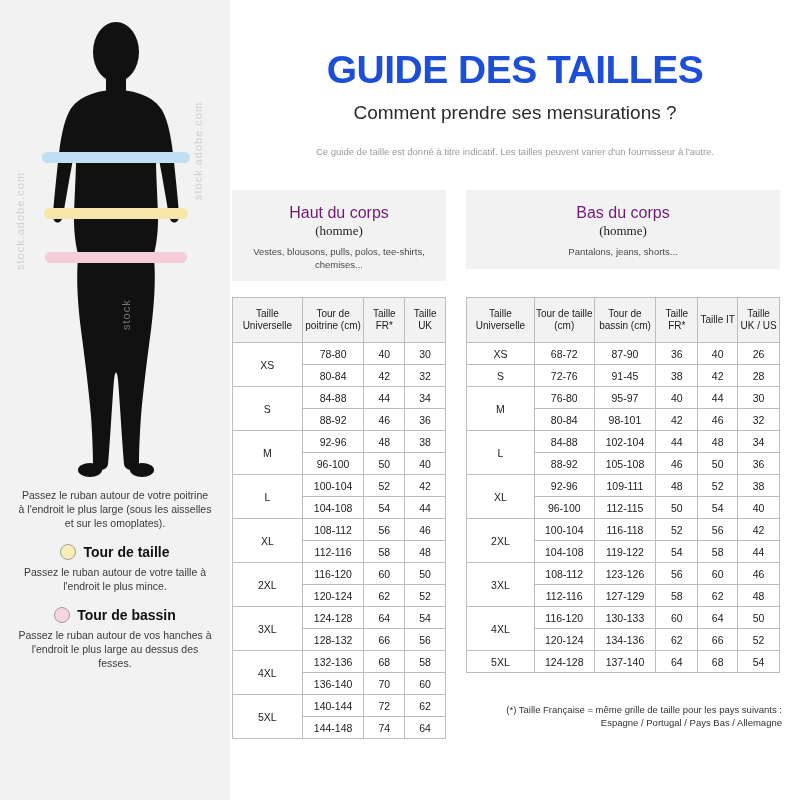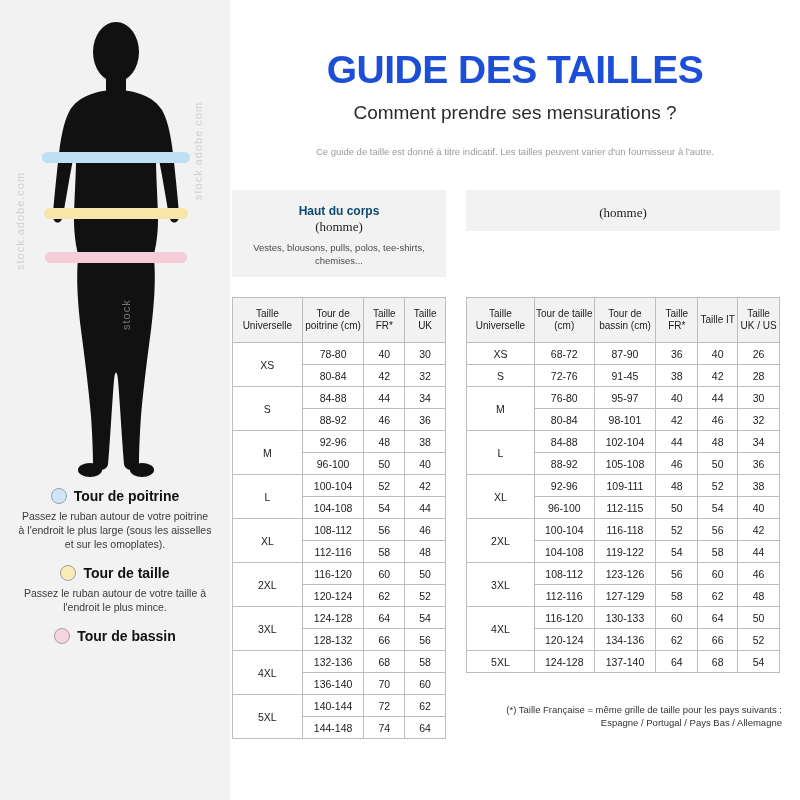--- a/index.html
+++ b/index.html
@@ -146,23 +146,23 @@
     box-sizing: border-box;
   }
   .panel-left { left: 232px; top: 190px; width: 214px; }
   .panel-right { left: 466px; top: 190px; width: 314px; }
 
   .panel-head {
     text-align: center;
     padding: 14px 8px 10px 8px;
   }
   .panel-title {
-    font-size: 12px;
-    font-weight: bold;
-    color: #0c4a6e;
+    font-size: 16px;
+    font-weight: normal;
+    color: #701a75;
   }
   .panel-sub {
     font-size: 13px;
     color: #222;
     margin-top: 1px;
     font-family: Liberation Serif, serif;
   }
   .panel-desc {
     font-size: 9.5px;
     color: #4a4a4a;
@@ -260,38 +260,35 @@
       <div class="tape tape-chest"></div>
       <div class="tape tape-waist"></div>
       <div class="tape tape-hip"></div>
       <div class="watermark wm1">stock.adobe.com</div>
       <div class="watermark wm2">stock.adobe.com</div>
       <div class="watermark wm3">stock</div>
     </div>
 
     <div class="legend">
       <div class="legend-block">
-        <div class="legend-title">
-          <span class="dot dot-blue"></span>
-          <span>Tour de poitrine</span>
-        </div>
         <div class="legend-text">Passez le ruban autour de votre poitrine à l'endroit le plus large (sous les aisselles et sur les omoplates).</div>
       </div>
       <div class="legend-block">
         <div class="legend-title">
           <span class="dot dot-yellow"></span>
           <span>Tour de taille</span>
         </div>
         <div class="legend-text">Passez le ruban autour de votre taille à l'endroit le plus mince.</div>
       </div>
       <div class="legend-block">
         <div class="legend-title">
           <span class="dot dot-pink"></span>
           <span>Tour de bassin</span>
         </div>
+        <div class="legend-text">Passez le ruban autour de vos hanches à l'endroit le plus large au dessus des fesses.</div>
       </div>
     </div>
   </div>
 
   <div class="header">
     <div class="main-title">GUIDE DES TAILLES</div>
     <div class="subtitle">Comment prendre ses mensurations ?</div>
     <div class="disclaimer">Ce guide de taille est donné à titre indicatif. Les tailles peuvent varier d'un fournisseur à l'autre.</div>
   </div>
 
@@ -417,21 +414,23 @@
             <td class="chest">144-148</td>
             <td>74</td>
             <td>64</td>
           </tr>
         </tbody>
     </table>
   </div>
 
   <div class="panel panel-right">
     <div class="panel-head">
+      <div class="panel-title">Bas du corps</div>
       <div class="panel-sub">(homme)</div>
+      <div class="panel-desc">Pantalons, jeans, shorts...</div>
     </div>
   </div>
   <div class="tbl-right">
     <table class="size" id="lower-table">
       <colgroup>
           <col style="width:68px">
           <col style="width:60px">
           <col style="width:62px">
           <col style="width:42px">
           <col style="width:40px">

